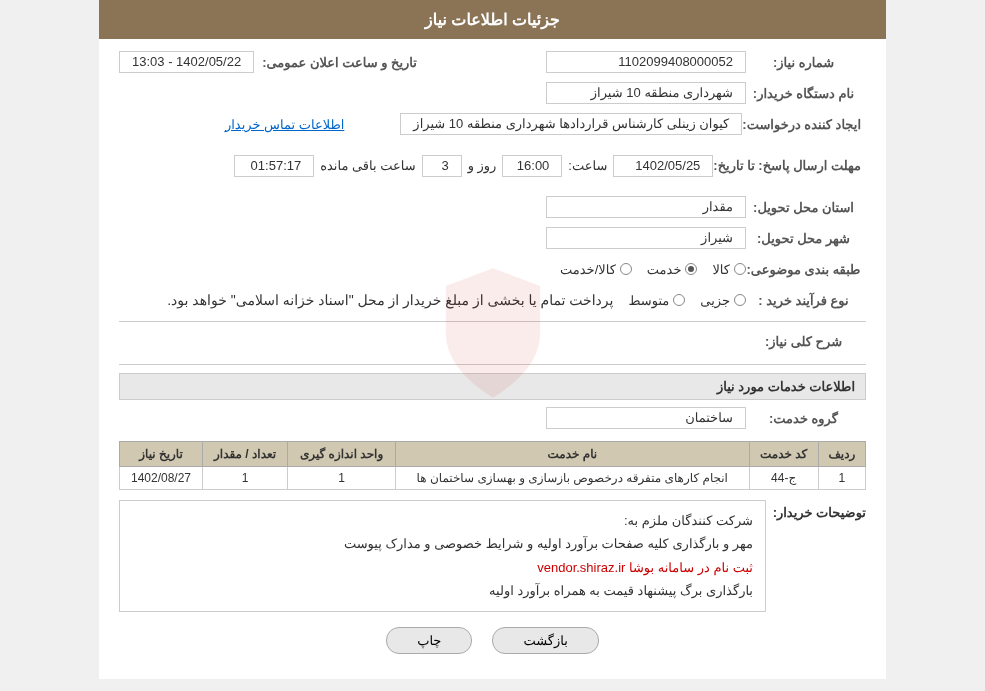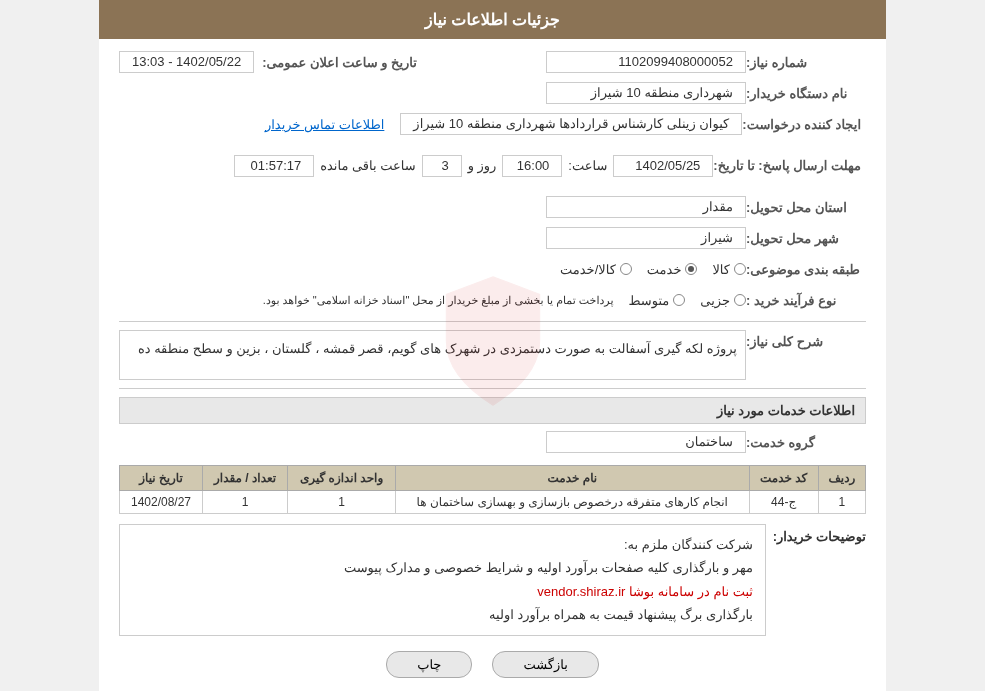--- a/index.html
+++ b/index.html
@@ -31,33 +31,34 @@
       display: flex;
       align-items: center;
       margin-bottom: 5px;
       min-height: 26px;
     }
     .label {
       color: #555;
       font-weight: bold;
       white-space: nowrap;
       min-width: 120px;
-      text-align: left;
+      text-align: center;
       padding-right: 5px;
     }
     .value-box {
       border: 1px solid #ccc;
       background: #fff;
       padding: 2px 12px;
       min-height: 22px;
       min-width: 120px;
       display: inline-block;
     }
     .value-box.wide {
       min-width: 300px;
+      margin-left: 40px;
     }
     .value-box.medium {
       min-width: 200px;
     }
     .value-box.narrow {
       min-width: 100px;
     }
     .link-text {
       color: #0066cc;
       cursor: pointer;
@@ -167,21 +168,21 @@
       font-weight: bold;
       color: #555;
       white-space: nowrap;
     }
     .separator {
       border: none;
       border-top: 1px solid #ccc;
       margin: 8px 0;
     }
     .process-note {
-      font-size: 11px;
+      font-size: 14px;
       color: #333;
       margin-left: 16px;
     }
     .shield-bg {
       position: absolute;
       width: 120px;
       height: 140px;
       left: 50%;
       top: 35%;
       transform: translateX(-50%);
@@ -274,21 +275,20 @@
           <span>متوسط</span>
         </div>
         <span class="process-note">پرداخت تمام یا بخشی از مبلغ خریدار از محل "اسناد خزانه اسلامی" خواهد بود.</span>
       </div>
     </div>
 
     <hr class="separator">
 
     <div class="row" style="align-items:flex-start;">
       <span class="label" style="padding-top:4px;">شرح کلی نیاز:</span>
-      <div class="description-box" style="flex:1;">پروژه لکه گیری آسفالت به صورت دستمزدی در شهرک های گویم، قصر قمشه ، گلستان ، بزین و سطح منطقه ده</div>
     </div>
 
     <hr class="separator">
 
     <div class="section-header">اطلاعات خدمات مورد نیاز</div>
 
     <div class="row">
       <span class="label">گروه خدمت:</span>
       <span class="value-box medium">ساختمان</span>
     </div>

